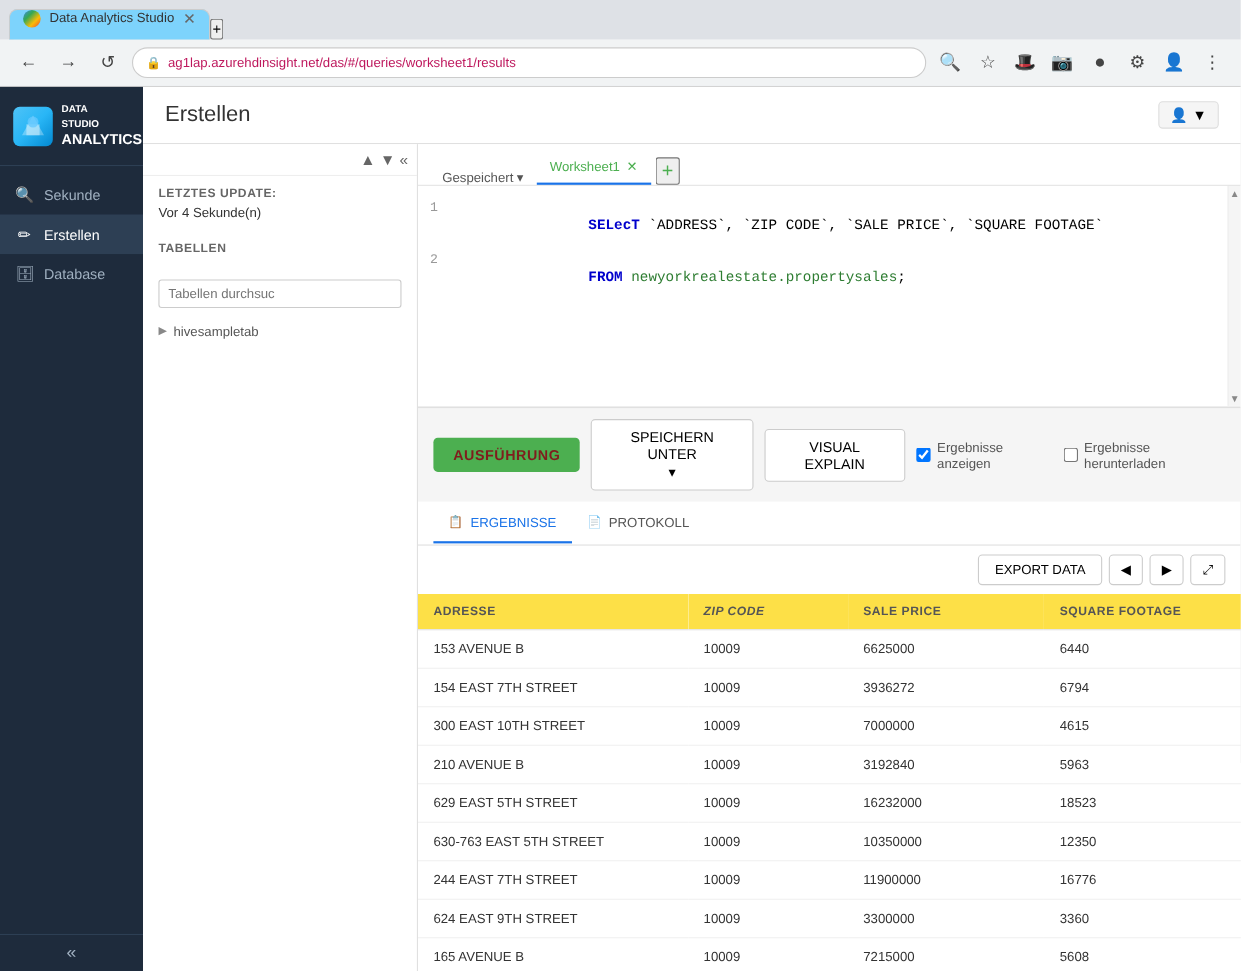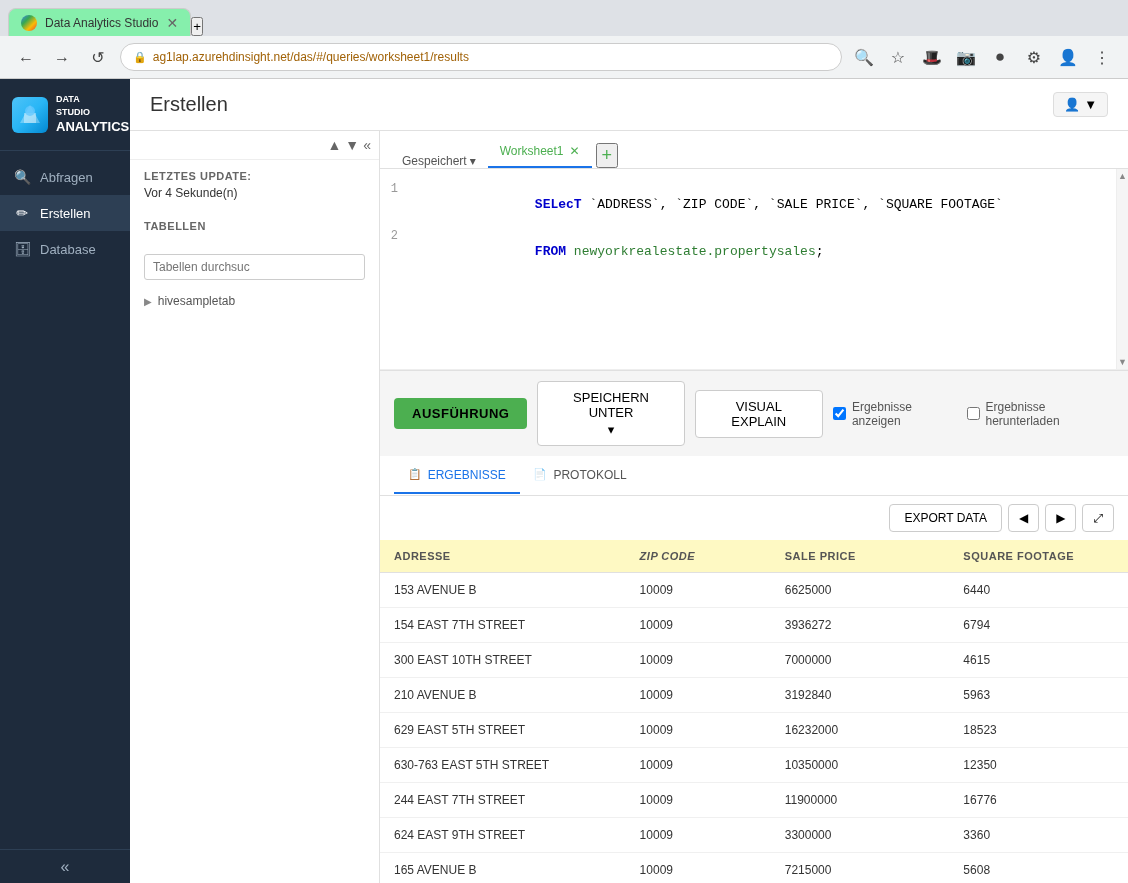--- a/index.html
+++ b/index.html
@@ -1,28 +1,28 @@
 <!DOCTYPE html>
 <html><head>
   <meta charset="utf-8">
   <style>
     * { box-sizing: border-box; margin: 0; padding: 0; }
     body { font-family: 'Segoe UI', Arial, sans-serif; font-size: 13px; background: #fff; overflow: hidden; width: 1128px; height: 883px; }
 
     
     .browser-chrome { background: #f1f3f4; border-bottom: 1px solid #ccc; }
     .browser-tab-bar { display: flex; align-items: flex-end; padding: 8px 0 0 8px; background: #dee1e6; height: 36px; }
-    .browser-tab { display: flex; align-items: center; background: #86efac; border-radius: 8px 8px 0 0; padding: 0 12px; height: 28px; font-size: 12px; color: #333; gap: 8px; min-width: 180px; border: 1px solid #ccc; border-bottom: none; }
+    .browser-tab { display: flex; align-items: flex-start; background: #7dd3fc; border-radius: 8px 8px 0 0; padding: 0 12px; height: 28px; font-size: 12px; color: #333; gap: 8px; min-width: 180px; border: 1px solid #ccc; border-bottom: none; }
     .browser-tab .favicon { width: 16px; height: 16px; background: linear-gradient(135deg, #4285f4, #34a853, #fbbc05, #ea4335); border-radius: 50%; flex-shrink: 0; }
     .browser-tab .tab-close { cursor: pointer; color: #666; font-size: 14px; margin-left: auto; }
     .browser-controls { display: flex; align-items: center; padding: 6px 12px; gap: 8px; background: #f1f3f4; height: 42px; }
     .browser-btn { background: none; border: none; cursor: pointer; color: #444; font-size: 16px; padding: 4px; border-radius: 50%; width: 28px; height: 28px; display: flex; align-items: center; justify-content: center; }
     .url-bar { flex: 1; height: 28px; border: 1px solid #ccc; border-radius: 14px; padding: 0 12px; font-size: 12px; background: #fff; display: flex; align-items: center; gap: 6px; }
     .url-bar .lock-icon { color: #888; font-size: 11px; }
-    .url-bar .url-text { color: #a16207; font-size: 12px; }
+    .url-bar .url-text { color: #be185d; font-size: 12px; }
     .browser-actions { display: flex; gap: 6px; }
 
     
     .app-container { display: flex; height: calc(883px - 78px); }
 
     
     .sidebar { width: 130px; background: #1e2b3c; display: flex; flex-direction: column; color: #fff; flex-shrink: 0; }
     .sidebar-logo { padding: 14px 12px; display: flex; align-items: center; gap: 8px; border-bottom: 1px solid #2d3f54; }
     .logo-icon { width: 36px; height: 36px; background: linear-gradient(135deg, #4fc3f7, #29b6f6, #0288d1); border-radius: 6px; display: flex; align-items: center; justify-content: center; color: white; font-weight: bold; font-size: 10px; flex-shrink: 0; }
     .sidebar-nav { padding: 8px 0; flex: 1; }
@@ -71,21 +71,21 @@
     
     .code-editor { background: #fff; padding: 12px 0; flex: 1; overflow: hidden; min-height: 200px; max-height: 300px; font-family: 'Consolas', 'Courier New', monospace; font-size: 13px; }
     .code-line { display: flex; padding: 1px 0; }
     .line-num { width: 30px; text-align: right; padding-right: 12px; color: #999; font-size: 12px; user-select: none; flex-shrink: 0; }
     .code-content { flex: 1; white-space: pre; }
     .kw-blue { color: #0000cc; font-weight: bold; }
     .kw-green { color: #2e7d32; }
 
     
     .editor-toolbar { background: #f5f5f5; padding: 10px 14px; display: flex; align-items: center; gap: 10px; border-top: 1px solid #e0e0e0; flex-shrink: 0; }
-    .btn-execute { background: #4caf50; color: #000000; border: none; border-radius: 4px; padding: 8px 18px; font-size: 13px; font-weight: 600; cursor: pointer; letter-spacing: 0.5px; }
+    .btn-execute { background: #4caf50; color: #7f1d1d; border: none; border-radius: 4px; padding: 8px 18px; font-size: 13px; font-weight: 600; cursor: pointer; letter-spacing: 0.5px; }
     .btn-save { background: #fff; border: 1px solid #ccc; border-radius: 4px; padding: 8px 14px; font-size: 13px; cursor: pointer; display: flex; align-items: center; gap: 2px; flex-direction: column; }
     .btn-explain { background: #fff; border: 1px solid #ccc; border-radius: 4px; padding: 8px 14px; font-size: 13px; cursor: pointer; }
     .checkbox-group { display: flex; align-items: center; gap: 6px; font-size: 12px; color: #555; }
     .checkbox-group input[type=checkbox] { cursor: pointer; }
 
     
     .results-area { flex: 1; display: flex; flex-direction: column; overflow: hidden; background: #fff; }
     .results-tabs { display: flex; align-items: center; padding: 0 14px; border-bottom: 1px solid #e0e0e0; min-height: 40px; }
     .results-tab { font-size: 12px; padding: 10px 14px; cursor: pointer; color: #555; display: flex; align-items: center; gap: 6px; border-bottom: 2px solid transparent; }
     .results-tab.active { color: #1a73e8; border-bottom: 2px solid #1a73e8; font-weight: 500; }
@@ -93,21 +93,21 @@
 
     
     .results-toolbar { display: flex; align-items: center; justify-content: flex-end; padding: 8px 14px; gap: 6px; flex-shrink: 0; }
     .btn-export { background: #fff; border: 1px solid #ccc; border-radius: 4px; padding: 6px 14px; font-size: 12px; cursor: pointer; font-weight: 500; }
     .nav-btn { background: #fff; border: 1px solid #ccc; border-radius: 4px; padding: 6px 10px; font-size: 12px; cursor: pointer; }
     .expand-btn { background: #fff; border: 1px solid #ccc; border-radius: 4px; padding: 6px 10px; font-size: 12px; cursor: pointer; }
 
     
     .data-table-container { flex: 1; overflow-y: auto; overflow-x: hidden; }
     .data-table { width: 100%; border-collapse: collapse; font-size: 12px; }
-    .data-table th { padding: 10px 14px; text-align: left; font-weight: 600; color: #555; font-size: 11px; text-transform: uppercase; letter-spacing: 0.5px; border-bottom: 1px solid #e0e0e0; background: #fef9c3; position: sticky; top: 0; }
+    .data-table th { padding: 10px 14px; text-align: left; font-weight: 600; color: #555; font-size: 11px; text-transform: uppercase; letter-spacing: 0.5px; border-bottom: 1px solid #e0e0e0; background: #fde047; position: sticky; top: 0; }
     .data-table td { padding: 10px 14px; border-bottom: 1px solid #f0f0f0; color: #333; }
     .col-address { width: 220px; }
     .col-zip { width: 130px; font-style: italic; }
     .col-price { width: 160px; }
     .col-footage { width: 160px; }
   </style>
 </head>
 <body>
 
 <div class="browser-chrome">
@@ -153,21 +153,21 @@
       </div>
       <div>
         <div style="font-size:9px;font-weight:bold;color:#fff;line-height:1.4;">DATA</div>
         <div style="font-size:9px;font-weight:bold;color:#fff;line-height:1.4;">STUDIO</div>
         <div style="font-size:13px;font-weight:bold;color:#fff;line-height:1.4;">ANALYTICS</div>
       </div>
     </div>
     <div class="sidebar-nav">
       <div class="sidebar-item">
         <span class="icon">🔍</span>
-        <span>Abfragen</span>
+        <span>Sekunde</span>
       </div>
       <div class="sidebar-item active">
         <span class="icon">✏</span>
         <span>Erstellen</span>
       </div>
       <div class="sidebar-item">
         <span class="icon">🗄</span>
         <span>Database</span>
       </div>
     </div>

